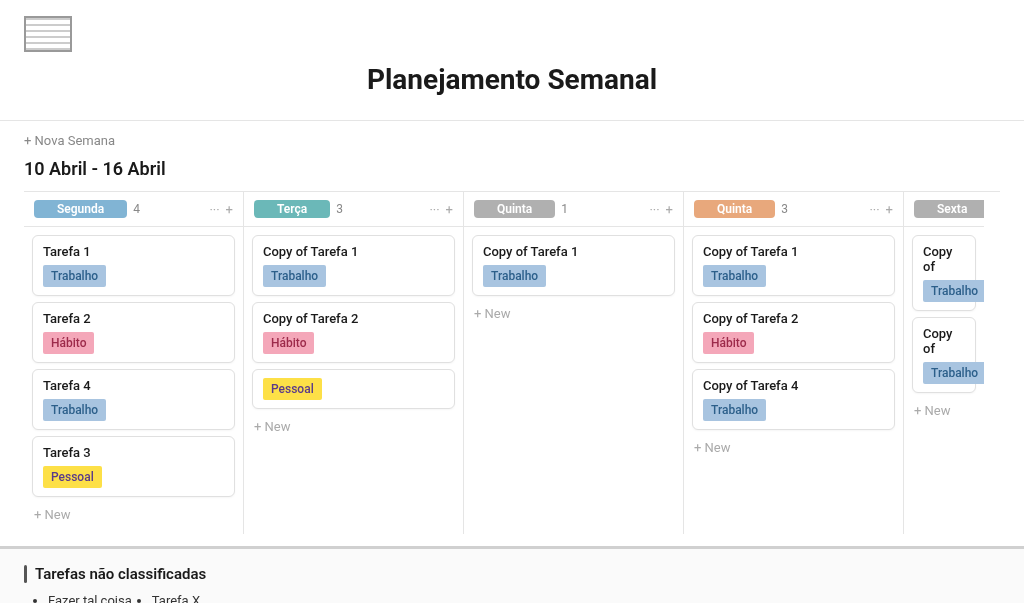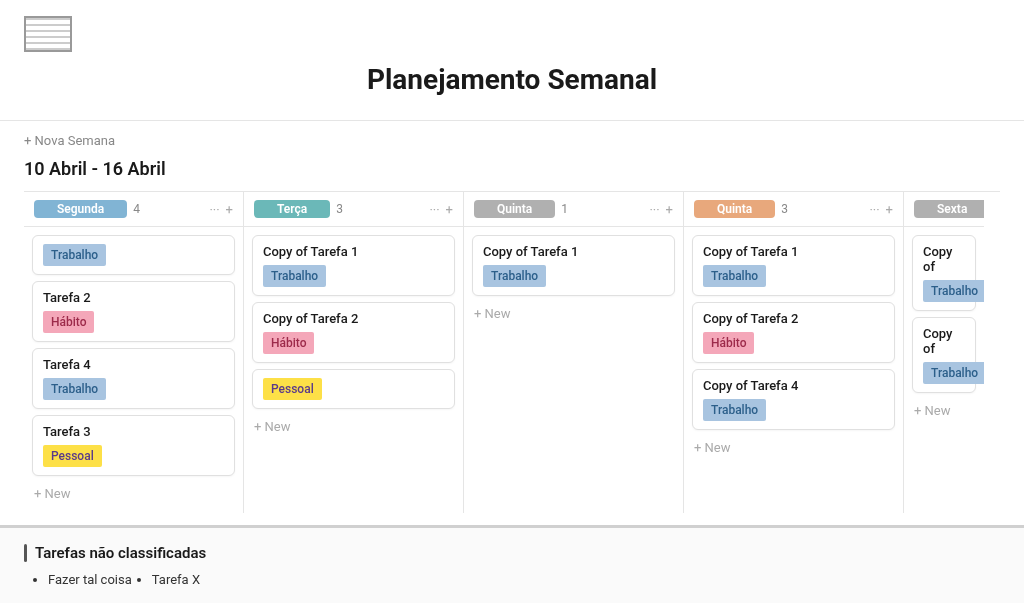--- a/index.html
+++ b/index.html
@@ -197,21 +197,21 @@
   <div class="column">
         <div class="column-header">
           <span class="day-badge" style="background: rgb(129, 180, 212);">Segunda</span>
           <span class="day-count">4</span>
           <div class="col-actions">
             <span>···</span>
             <span>+</span>
           </div>
         </div>
         <div class="column-body">
-          <div class="task-card"><span class="tag tag-trabalho">Trabalho</span></div>
+          <div class="task-card"><div class="task-name">Tarefa 1</div><span class="tag tag-trabalho">Trabalho</span></div>
           <div class="task-card"><div class="task-name">Tarefa 2</div><span class="tag tag-habito">Hábito</span></div>
           <div class="task-card"><div class="task-name">Tarefa 4</div><span class="tag tag-trabalho">Trabalho</span></div>
           <div class="task-card"><div class="task-name">Tarefa 3</div><span class="tag tag-pessoal">Pessoal</span></div>
           <div class="add-new-btn">+ New</div>
         </div>
       </div>
       <div class="column">
         <div class="column-header">
           <span class="day-badge" style="background: rgb(107, 184, 184);">Terça</span>
           <span class="day-count">3</span>

